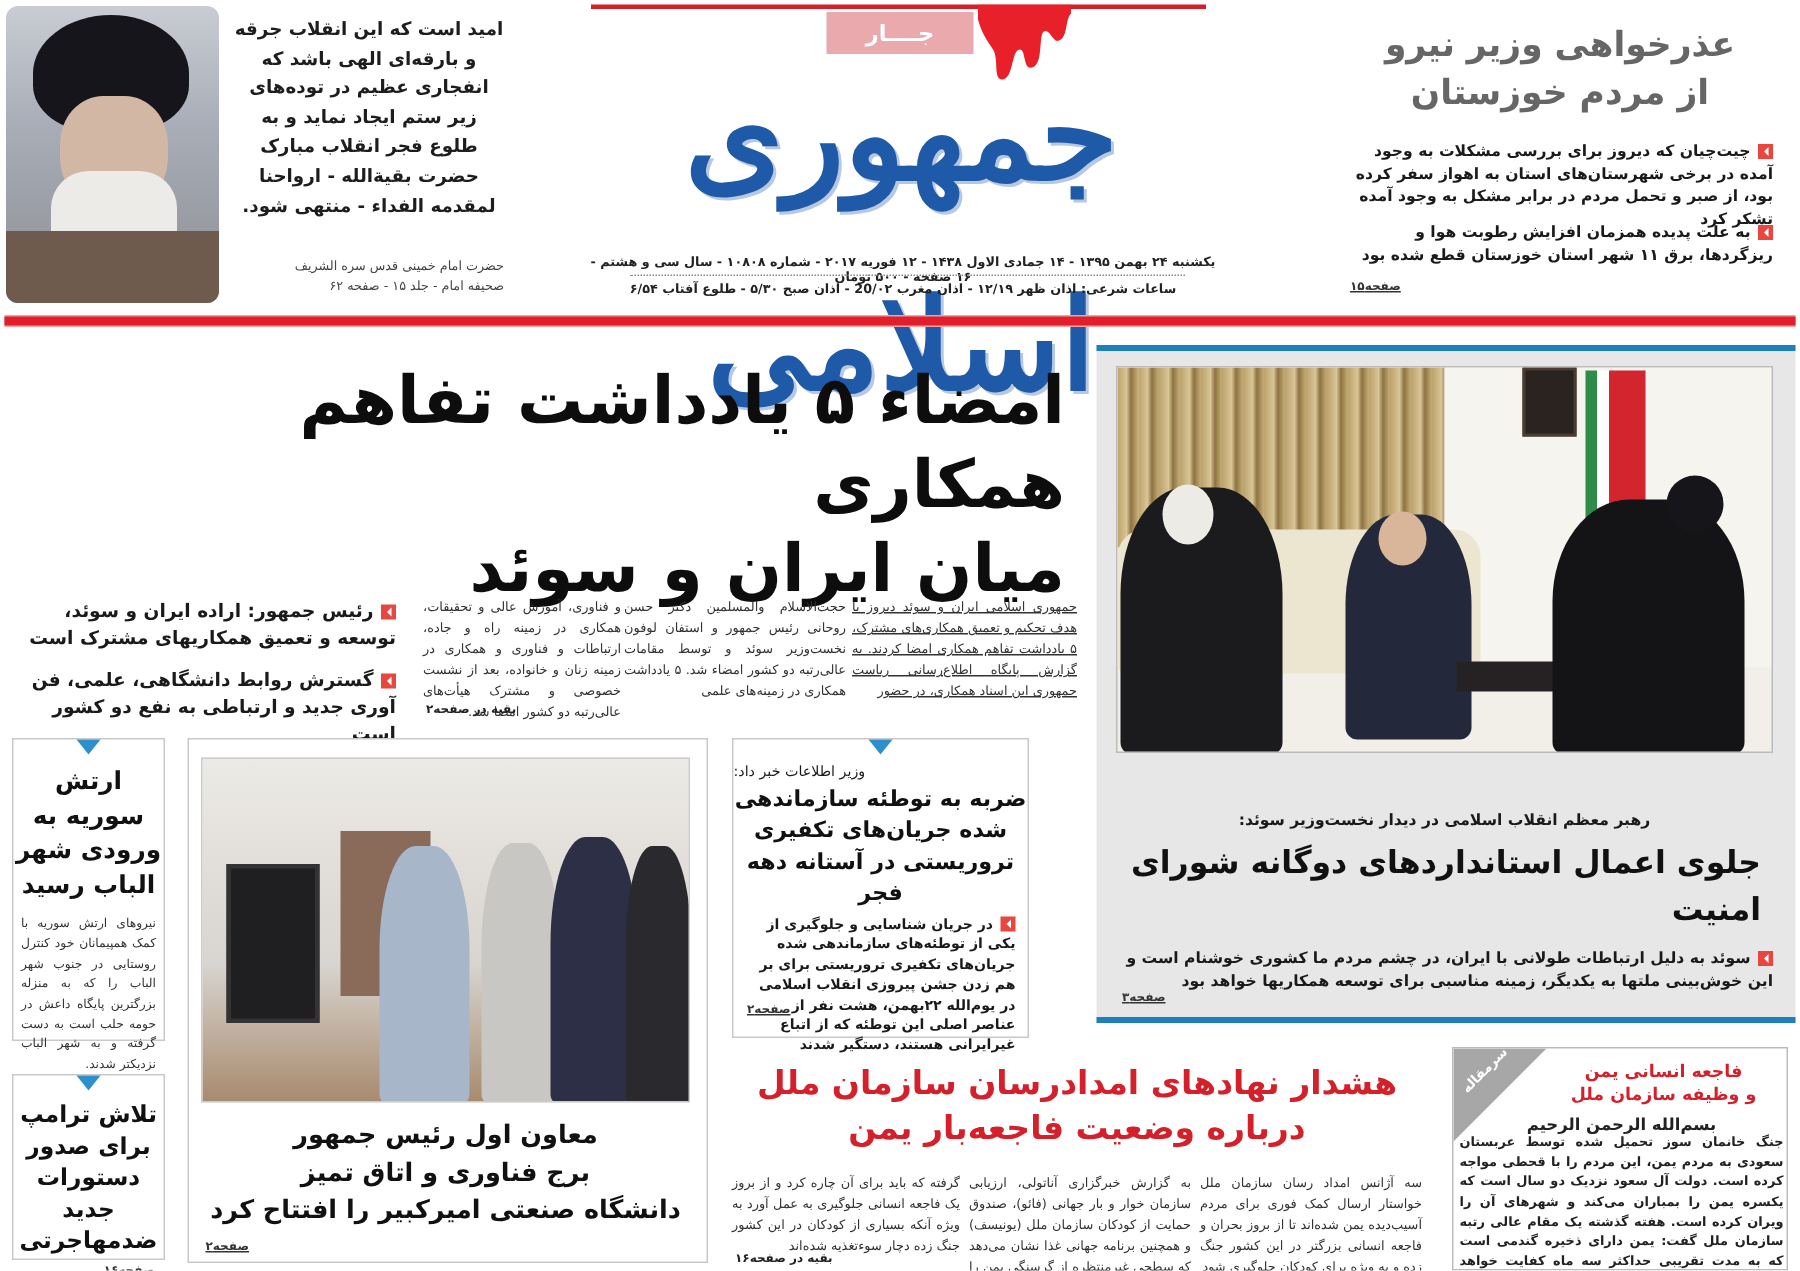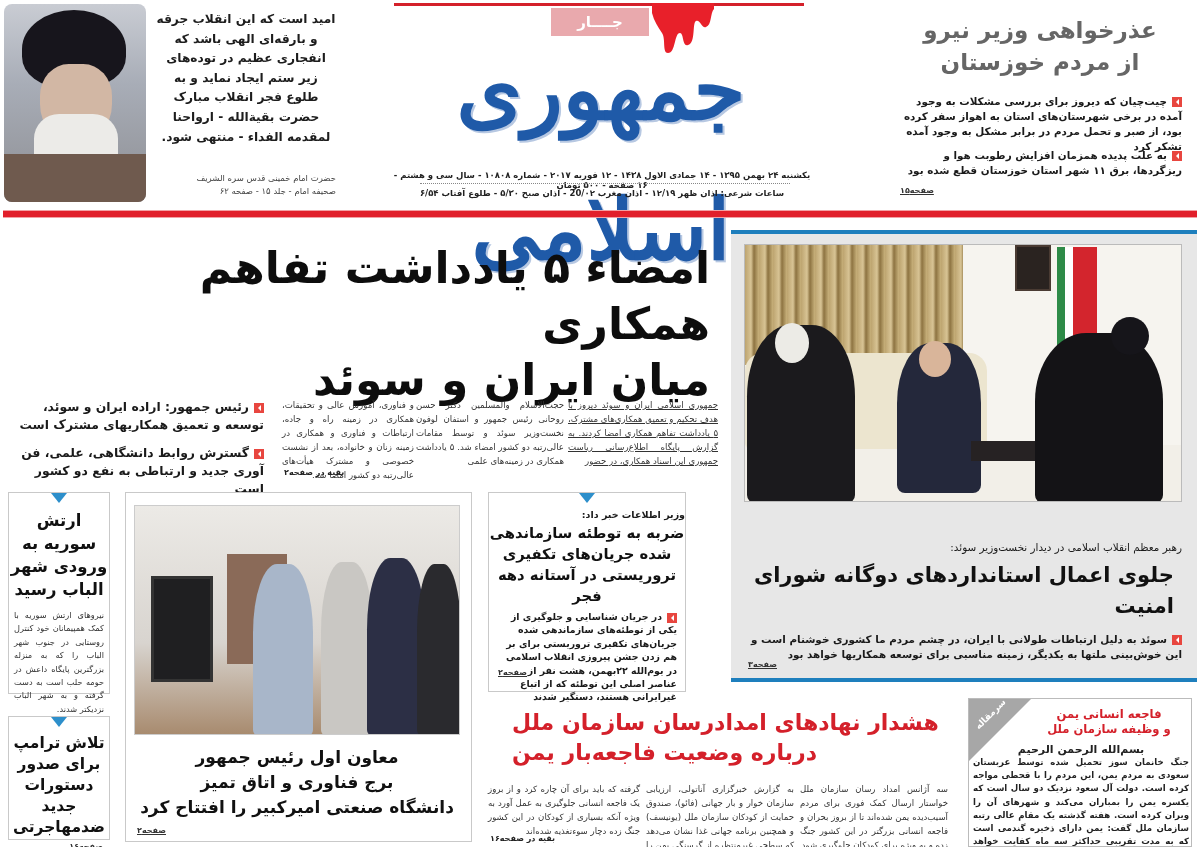--- a/index.html
+++ b/index.html
@@ -56,21 +56,21 @@
   .sofa { position: absolute; left: 0; top: 108px; width: 242px; height: 96px; background: #ece5cf; border-radius: 18px 18px 6px 6px; }
   .person { position: absolute; border-radius: 40% 40% 8px 8px; }
   .p1 { left: 2px; top: 80px; width: 108px; height: 178px; background: #1b1a1d; }
   .p1h { left: 30px; top: 78px; width: 34px; height: 40px; background: #ecebe6; border-radius: 50%; }
   .p2 { left: 152px; top: 98px; width: 84px; height: 150px; background: #24283b; }
   .p2h { left: 174px; top: 96px; width: 32px; height: 36px; background: #d9b59a; border-radius: 50%; }
   .p3 { left: 290px; top: 88px; width: 128px; height: 170px; background: #141316; }
   .p3h { left: 366px; top: 72px; width: 38px; height: 38px; background: #16151a; border-radius: 50%; }
   .table { position: absolute; left: 226px; top: 196px; width: 78px; height: 20px; background: #262223; }
 
-  .photo-kicker { left: 744px; top: 541px; width: 438px; font-size: 10.4px; font-weight: normal; text-align: right; color: #1a1a1a; }
+  .photo-kicker { left: 744px; top: 541px; width: 438px; font-size: 10.4px; font-weight: bold; text-align: center; color: #1a1a1a; }
   .photo-title { left: 736px; top: 560px; width: 438px; font-size: 21px; line-height: 31px; font-weight: bold; text-align: right; color: #111; }
   .photo-sub { left: 744px; top: 632px; width: 438px; font-size: 10.4px; line-height: 15px; font-weight: bold; text-align: right; color: #1a1a1a; }
   .photo-page { left: 748px; top: 660px; }
 
   
   .card { border: 1px solid #c9c9c9; background: #fff; }
   .tri { width: 0; height: 0; border-left: 8px solid transparent; border-right: 8px solid transparent; border-top: 10px solid #2d8fcb; }
 
   .side-card-1 { left: 8px; top: 492px; width: 102px; height: 202px; }
   .side-card-2 { left: 8px; top: 716px; width: 102px; height: 124px; }
@@ -80,25 +80,25 @@
   .tech-card { left: 125px; top: 492px; width: 347px; height: 350px; }
   .tech-photo { left: 134px; top: 505px; width: 326px; height: 230px; background: #e9e8e6; overflow: hidden; border: 1px solid #ccc; }
   .tp-wall { position: absolute; inset: 0; background: linear-gradient(180deg, #eceae6 0%, #d8d4cf 60%, #a88b6f 100%); }
   .tp-door { position: absolute; left: 92px; top: 48px; width: 60px; height: 110px; background: #8a6a58; }
   .tp-printer { position: absolute; left: 16px; top: 70px; width: 62px; height: 106px; background: #1f1f21; border: 3px solid #333; }
   .tp-person { position: absolute; border-radius: 40% 40% 6px 6px; }
   .tech-title { left: 134px; top: 745px; width: 326px; font-size: 17px; line-height: 25px; font-weight: bold; text-align: center; color: #111; }
   .tech-page { left: 137px; top: 826px; }
 
   .terror-card { left: 488px; top: 492px; width: 198px; height: 200px; }
-  .terror-kicker { font-size: 9.5px; font-weight: bold; text-align: right; color: #1a1a1a; margin-top: 14px; }
+  .terror-kicker { font-size: 9.5px; font-weight: normal; text-align: left; color: #1a1a1a; margin-top: 14px; }
   .terror-title { font-size: 14.8px; line-height: 21px; font-weight: bold; text-align: center; color: #111; margin-top: 2px; }
   .terror-body { font-size: 9.4px; line-height: 13.4px; font-weight: bold; text-align: right; color: #1a1a1a; padding: 4px 8px 0 8px; }
 
-  .yemen-title { left: 512px; top: 708px; width: 460px; font-size: 22px; line-height: 30px; font-weight: bold; text-align: left; color: #d4202a; }
+  .yemen-title { left: 488px; top: 708px; width: 460px; font-size: 22px; line-height: 30px; font-weight: bold; text-align: center; color: #d4202a; }
   .yemen-col { font-size: 8.6px; line-height: 14px; text-align: justify; color: #333; }
   .yemen-col-1 { left: 800px; top: 782px; width: 148px; }
   .yemen-col-2 { left: 646px; top: 782px; width: 148px; }
   .yemen-col-3 { left: 488px; top: 782px; width: 152px; }
 
   .editorial { left: 968px; top: 698px; width: 224px; height: 149px; border: 1px solid #bbb; background: #fff; overflow: hidden; }
   .ed-corner { position: absolute; left: 0; top: 0; width: 0; height: 0; border-top: 62px solid #a7a7a7; border-right: 62px solid transparent; }
   .ed-corner-text { position: absolute; left: 2px; top: 10px; font-size: 9px; color: #fff; font-weight: bold; transform: rotate(-45deg); direction: rtl; }
   .ed-title { position: absolute; left: 60px; top: 8px; width: 160px; font-size: 11.6px; line-height: 15px; font-weight: bold; color: #d4202a; text-align: center; }
   .ed-bism { position: absolute; left: 4px; top: 44px; width: 216px; font-size: 11px; font-weight: bold; text-align: center; color: #222; }

